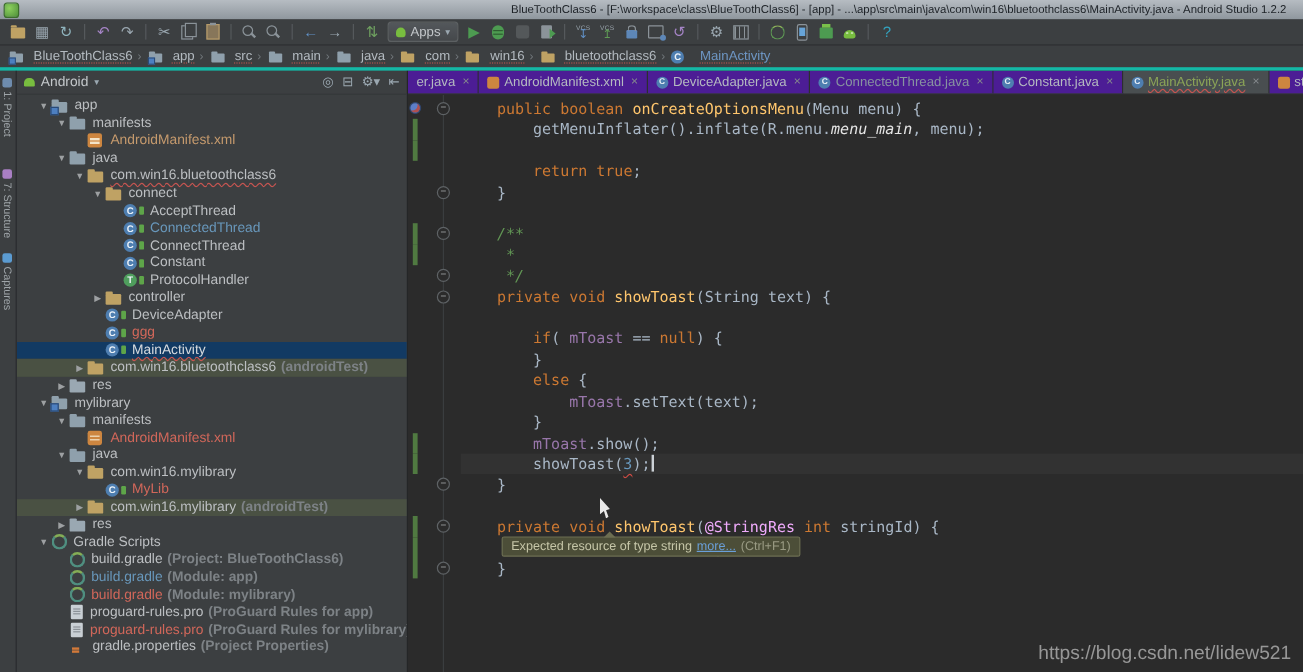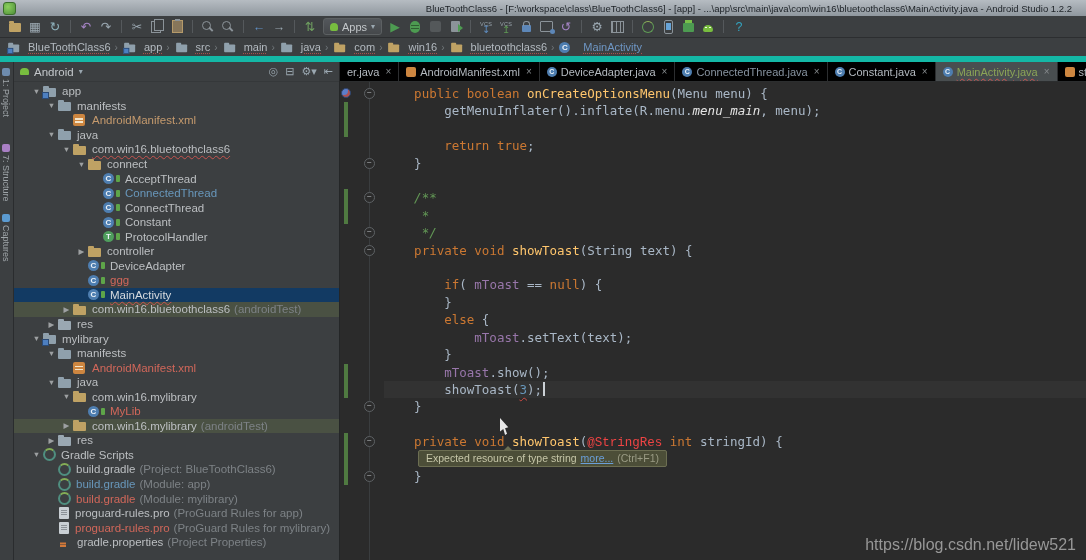--- a/index.html
+++ b/index.html
@@ -54,21 +54,21 @@
   .i-gsync{width:10px;height:10px;border-radius:50%;border:1.5px solid #5f9b55;border-top-color:#8fb35a;}
   .i-phone{width:7px;height:12px;border:1px solid #8b9399;border-radius:2px;background:#3c3f41;position:relative;}
   .i-phone::after{content:"";position:absolute;left:1px;right:1px;top:2px;bottom:3px;background:#67a4d8;}
   .i-box{width:11px;height:9px;background:#4d9b51;border-radius:1px;position:relative;margin-top:2px;}
   .i-box::before{content:"";position:absolute;top:-3px;left:2px;right:2px;height:3px;background:#79c04a;}
   .i-android{width:10px;height:7px;border-radius:5px 5px 2px 2px;background:#78bd3f;margin-top:3px;position:relative;}
   .i-android::after{content:"";position:absolute;left:2px;top:2px;width:1.5px;height:1.5px;border-radius:50%;background:#fff;box-shadow:4px 0 0 #fff;}
 
   
   .navbar{height:18px;background:#3c3f41;display:flex;align-items:center;font-size:11px;
-          color:#b3bac0;padding-left:6px;border-bottom:6px solid #14b8a6;flex:none;white-space:nowrap;}
+          color:#b3bac0;padding-left:6px;border-bottom:3px solid #14b8a6;flex:none;white-space:nowrap;}
   .crumb{display:flex;align-items:center;gap:3px;}
   .crumb-label{text-decoration:underline dotted #a5524d;text-underline-offset:2px;}
   .crumb-label.c-blue{color:#6e96c4;}
   .crumb-sep{color:#72787c;margin:0 4px;font-size:10px;}
 
   
   .main{flex:1;display:flex;min-height:0;}
   .stripe{width:13px;background:#3c3f41;border-right:1px solid #2a2c2e;position:relative;flex:none;}
   .stripe-item{position:absolute;left:1px;writing-mode:vertical-rl;font-size:9px;color:#9fa5a9;
                display:flex;align-items:center;gap:3px;white-space:nowrap;}
@@ -86,21 +86,21 @@
   .ph-icons{margin-left:auto;display:flex;gap:7px;color:#9aa7b0;font-size:11px;align-items:center;}
   .tree{flex:1;overflow:hidden;padding-top:2px;font-size:11.5px;color:#bcbfc2;}
   .trow{height:14.55px;display:flex;align-items:center;white-space:nowrap;width:100%;box-sizing:border-box;}
   .trow.sel{background:#123a63;}
   .trow.sel .tl{color:#d6dade;}
   .trow.gsel{background:#4a5143;}
   .tw{width:11px;font-size:7.5px;color:#9da0a2;text-align:center;flex:none;}
   .tl{margin-left:1px;}
   .tl.wavy{text-decoration:underline wavy #c75450;text-decoration-thickness:1px;text-underline-offset:2px;}
   .c-warm{color:#c59a6d;} .c-blue{color:#6897bb;} .c-red{color:#d1675a;}
-  .suffix{color:#7d8286;margin-left:4px;}
+  .suffix{color:#7d8286;margin-left:4px;font-weight:bold;}
 
   
   .ti{width:15px;height:13px;position:relative;flex:none;margin:0 3px 0 1px;}
   .ti-folder::before,.ti-module::before,.ti-res::before,.ti-package::before{content:"";position:absolute;left:0;top:1px;width:6px;height:3px;border-radius:1px;background:var(--fc);}
   .ti-folder::after,.ti-module::after,.ti-res::after,.ti-package::after{content:"";position:absolute;left:0;top:3px;right:2px;bottom:1px;border-radius:1px;background:var(--fc);}
   .ti-folder,.ti-module{--fc:#8fa0ac;} .ti-package{--fc:#bfa264;} .ti-res{--fc:#9aa8b2;}
   .ti-module .chip{position:absolute;left:-1px;bottom:-1px;width:5px;height:5px;background:#4d7fc0;border:1px solid #2b4a75;z-index:1;}
   .ti-manifest{background:#cd8640;border-radius:2px;width:12px;height:12px;margin-right:6px;}
   .ti-manifest::after{content:"";position:absolute;left:2px;top:4px;width:8px;height:1.5px;background:#f3e4c9;box-shadow:0 3px 0 #f3e4c9;}
   .ti-cl{display:flex;align-items:center;width:18px;}
@@ -112,21 +112,21 @@
   .ti-file{width:10px;height:12px;background:#c9cfd4;border-radius:1px;margin:0 5px 0 2px;position:relative;}
   .ti-file::after{content:"";position:absolute;left:2px;top:3px;right:2px;height:1px;background:#8b9197;box-shadow:0 2px 0 #8b9197,0 4px 0 #8b9197;}
   .ti-props::after{box-shadow:0 2px 0 #8b9197;}
   .ti-props::before{content:"";position:absolute;left:2px;bottom:2px;width:6px;height:1.5px;background:#d2793a;box-shadow:0 -2.5px 0 #d2793a;}
 
   
   .editor-col{flex:1;display:flex;flex-direction:column;min-width:0;}
   .tabs{height:19px;background:#3c3f41;display:flex;align-items:stretch;border-bottom:1px solid #2c2e2f;
         overflow:hidden;flex:none;}
   .tab{display:flex;align-items:center;gap:4px;padding:0 7px;border-right:1px solid #2c2e30;
-       font-size:11px;color:#b4bac0;background:#000000;white-space:nowrap;flex:none;}
+       font-size:11px;color:#b4bac0;background:#4c1d95;white-space:nowrap;flex:none;}
   .tab.active{background:#494e50;}
   .tab.active .tab-label{color:#8ba457;text-decoration:underline wavy #c75450;text-decoration-thickness:1px;text-underline-offset:2px;}
   .tab.dim .tab-label{color:#8793a0;}
   .tab .close{color:#868b8e;font-size:10px;margin-left:2px;}
   .tabi-xml{width:10px;height:10px;background:#cd8640;border-radius:2px;flex:none;}
   .tabi-class{width:10px;height:10px;border-radius:50%;background:#4e7eb0;color:#ecf2f8;font-size:7px;
               font-weight:bold;display:flex;align-items:center;justify-content:center;flex:none;}
 
   .editor{flex:1;position:relative;background:#2b2b2b;overflow:hidden;
           font-family:"DejaVu Sans Mono",monospace;font-size:12.5px;color:#a9b7c6;padding-top:3px;}
@@ -135,21 +135,21 @@
   .gutter{width:44px;flex:none;position:relative;}
   .chg{position:absolute;left:4px;top:0;bottom:0;width:4px;background:#507a41;}
   .fold{position:absolute;left:24px;top:3px;width:9px;height:9px;border:1px solid #5e6265;border-radius:50%;
         color:#9da0a2;font-size:8px;line-height:8px;text-align:center;background:#2b2b2b;z-index:1;}
   .ovr{position:absolute;left:1px;top:3px;width:8px;height:8px;border-radius:50%;background:#5d7ec9;
        border:1px solid #30456b;box-shadow:inset -2px -2px 0 #b05050;}
   .ltext{flex:1;white-space:pre;line-height:17.42px;}
   .cline.caret .ltext{background:#323232;}
   .kw{color:#cc7832;} .me{color:#ffc66d;} .fi{color:#9876aa;}
   .sf{color:#e5e5e5;font-style:italic;} .sm{color:#d8c07c;font-style:italic;}
-  .an{color:#ef4444;font-family:Liberation Mono, monospace;} .dc{color:#629755;font-style:italic;}
+  .an{color:#f0abfc;} .dc{color:#629755;font-style:italic;}
   .dt{color:#629755;font-weight:bold;text-decoration:underline;font-style:italic;}
   .dh{color:#b3b37a;background:#4f5038;font-style:italic;}
   .nu{color:#6897bb;} .pl{color:#a9b7c6;}
   .err-wavy{text-decoration:underline wavy #cf4a43;text-decoration-thickness:1px;text-underline-offset:3px;}
   .cursor{display:inline-block;width:1.5px;height:14px;background:#ccd1d6;vertical-align:-2px;margin-left:1px;}
 
   .tooltip{position:absolute;left:78px;top:368px;background:#4c4e38;border:1px solid #6c6e52;border-radius:2px;
            padding:1px 7px 2px;font-family:"Liberation Sans",sans-serif;font-size:10.5px;color:#c6c6a8;
            display:flex;gap:4px;z-index:3;white-space:nowrap;}
   .tooltip::before{content:"";position:absolute;top:-5px;left:84px;border-left:5px solid transparent;

